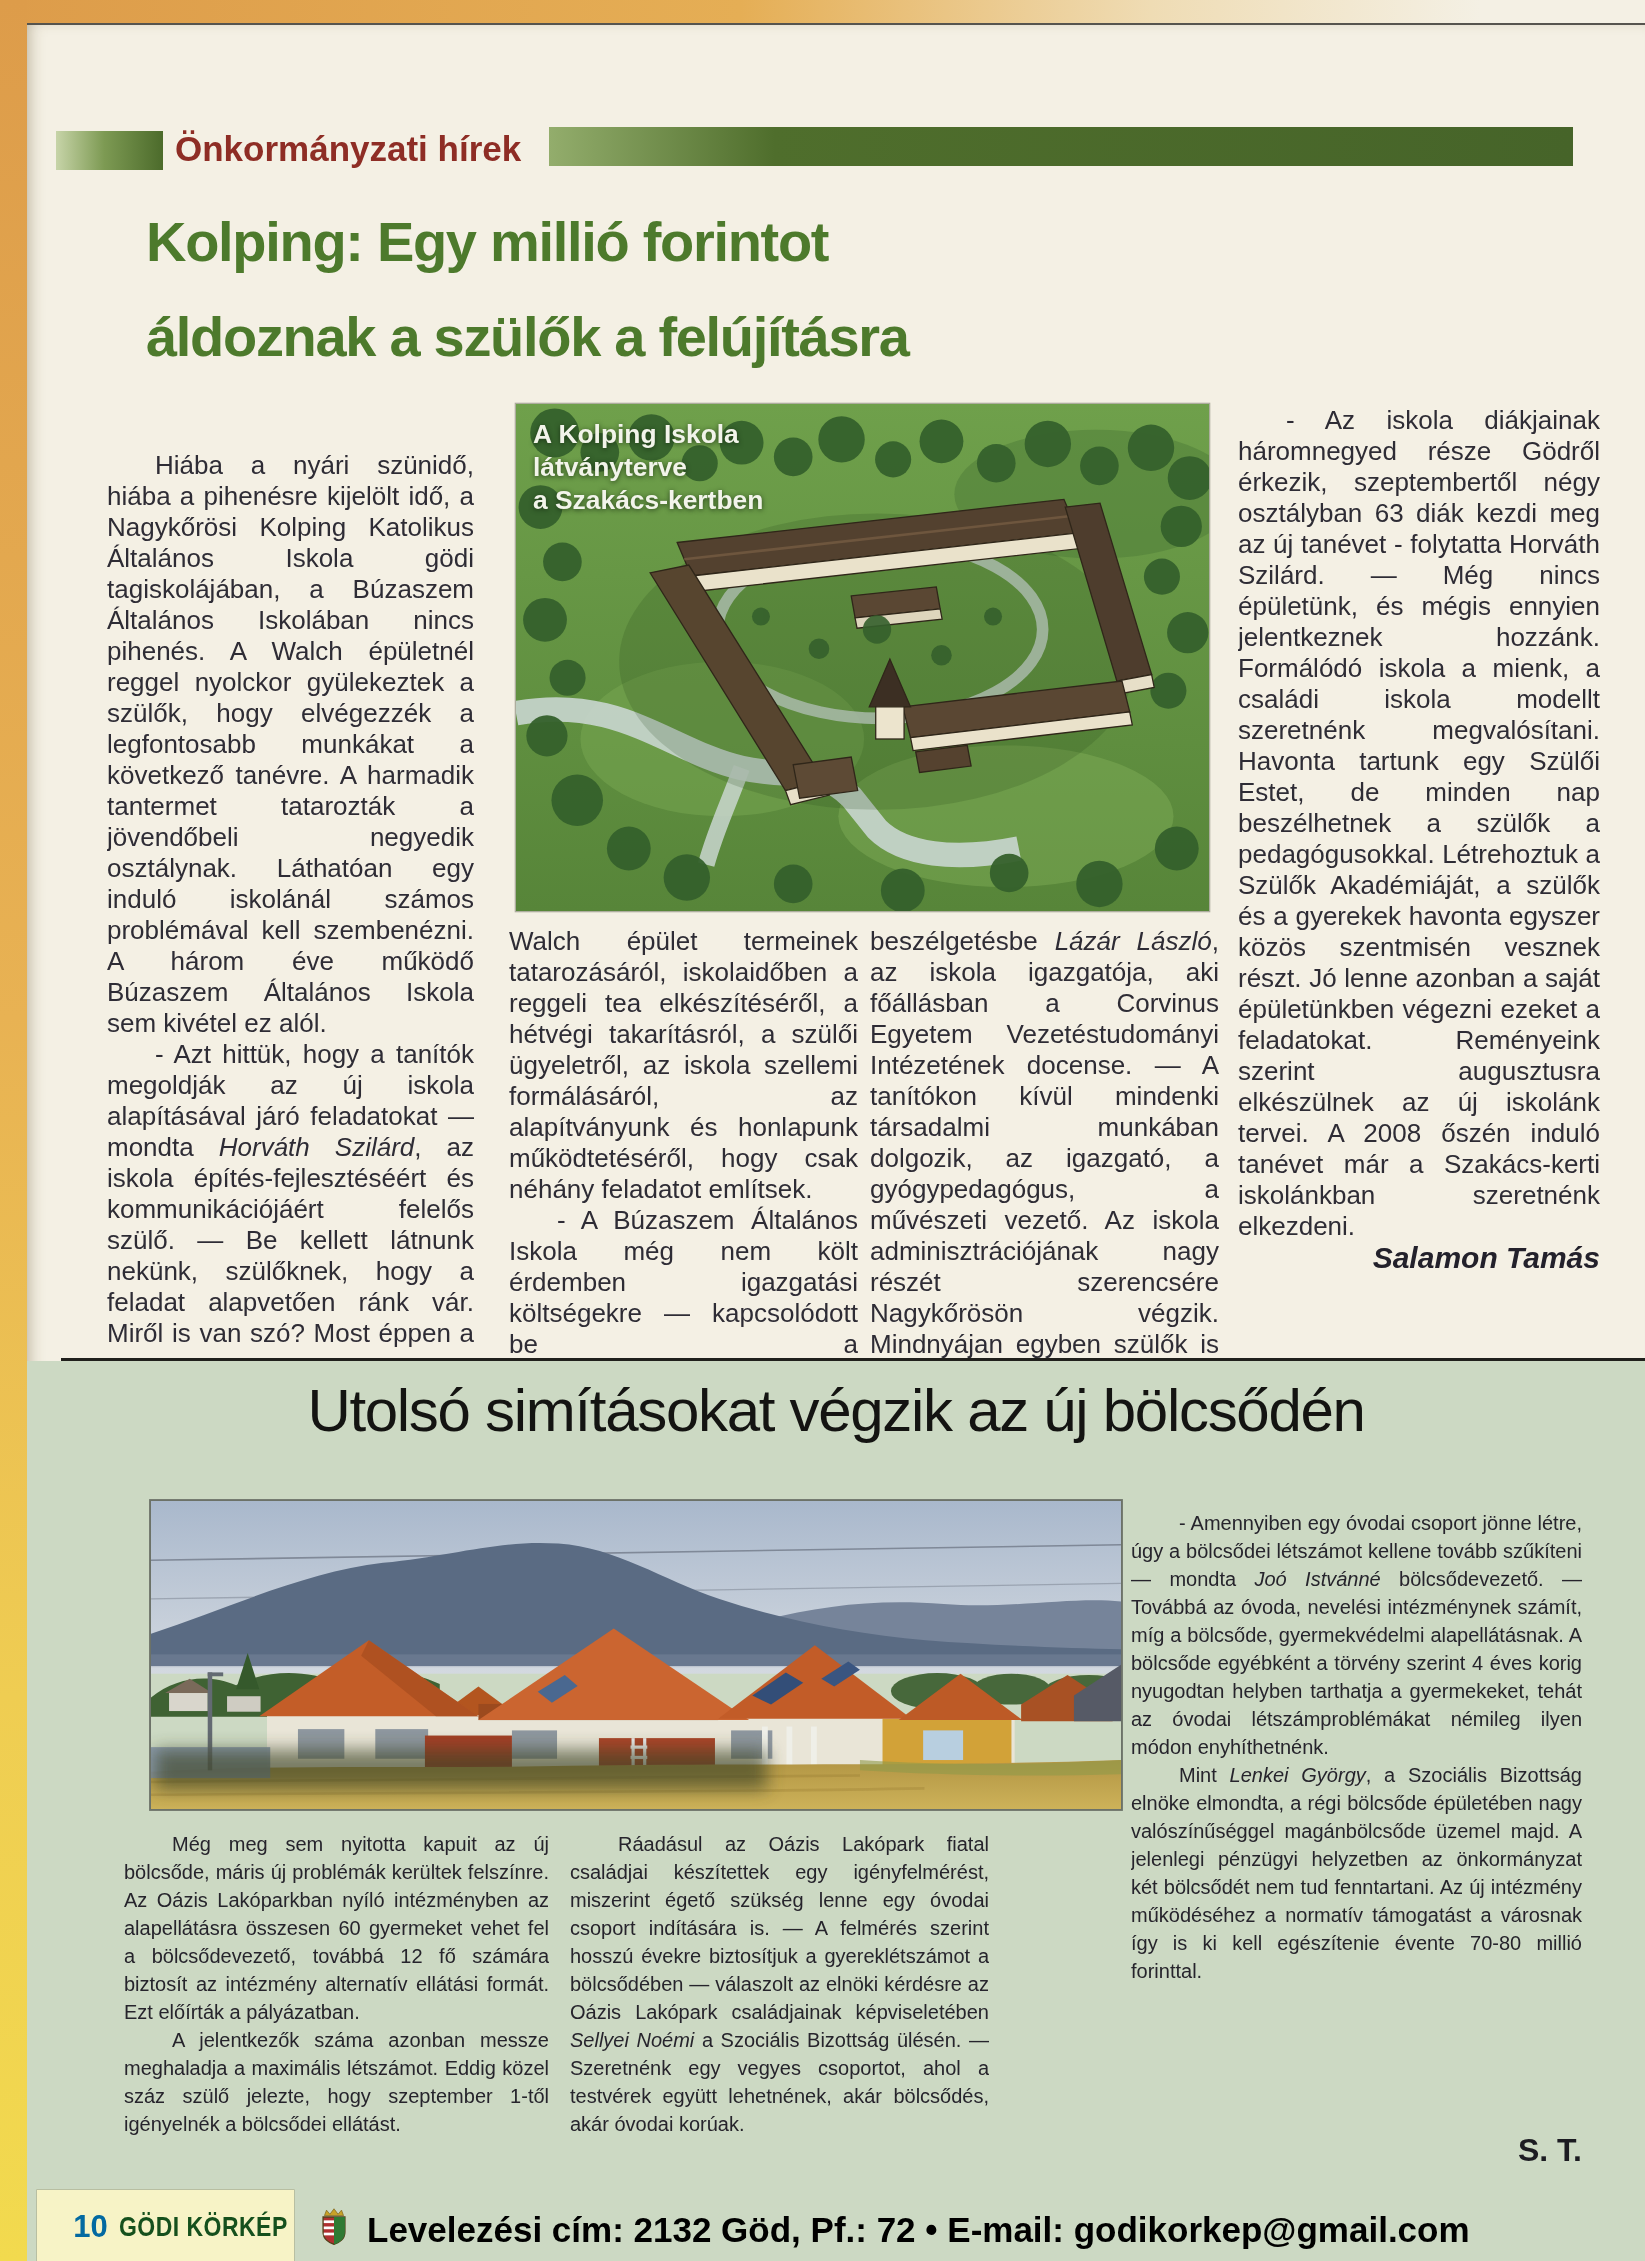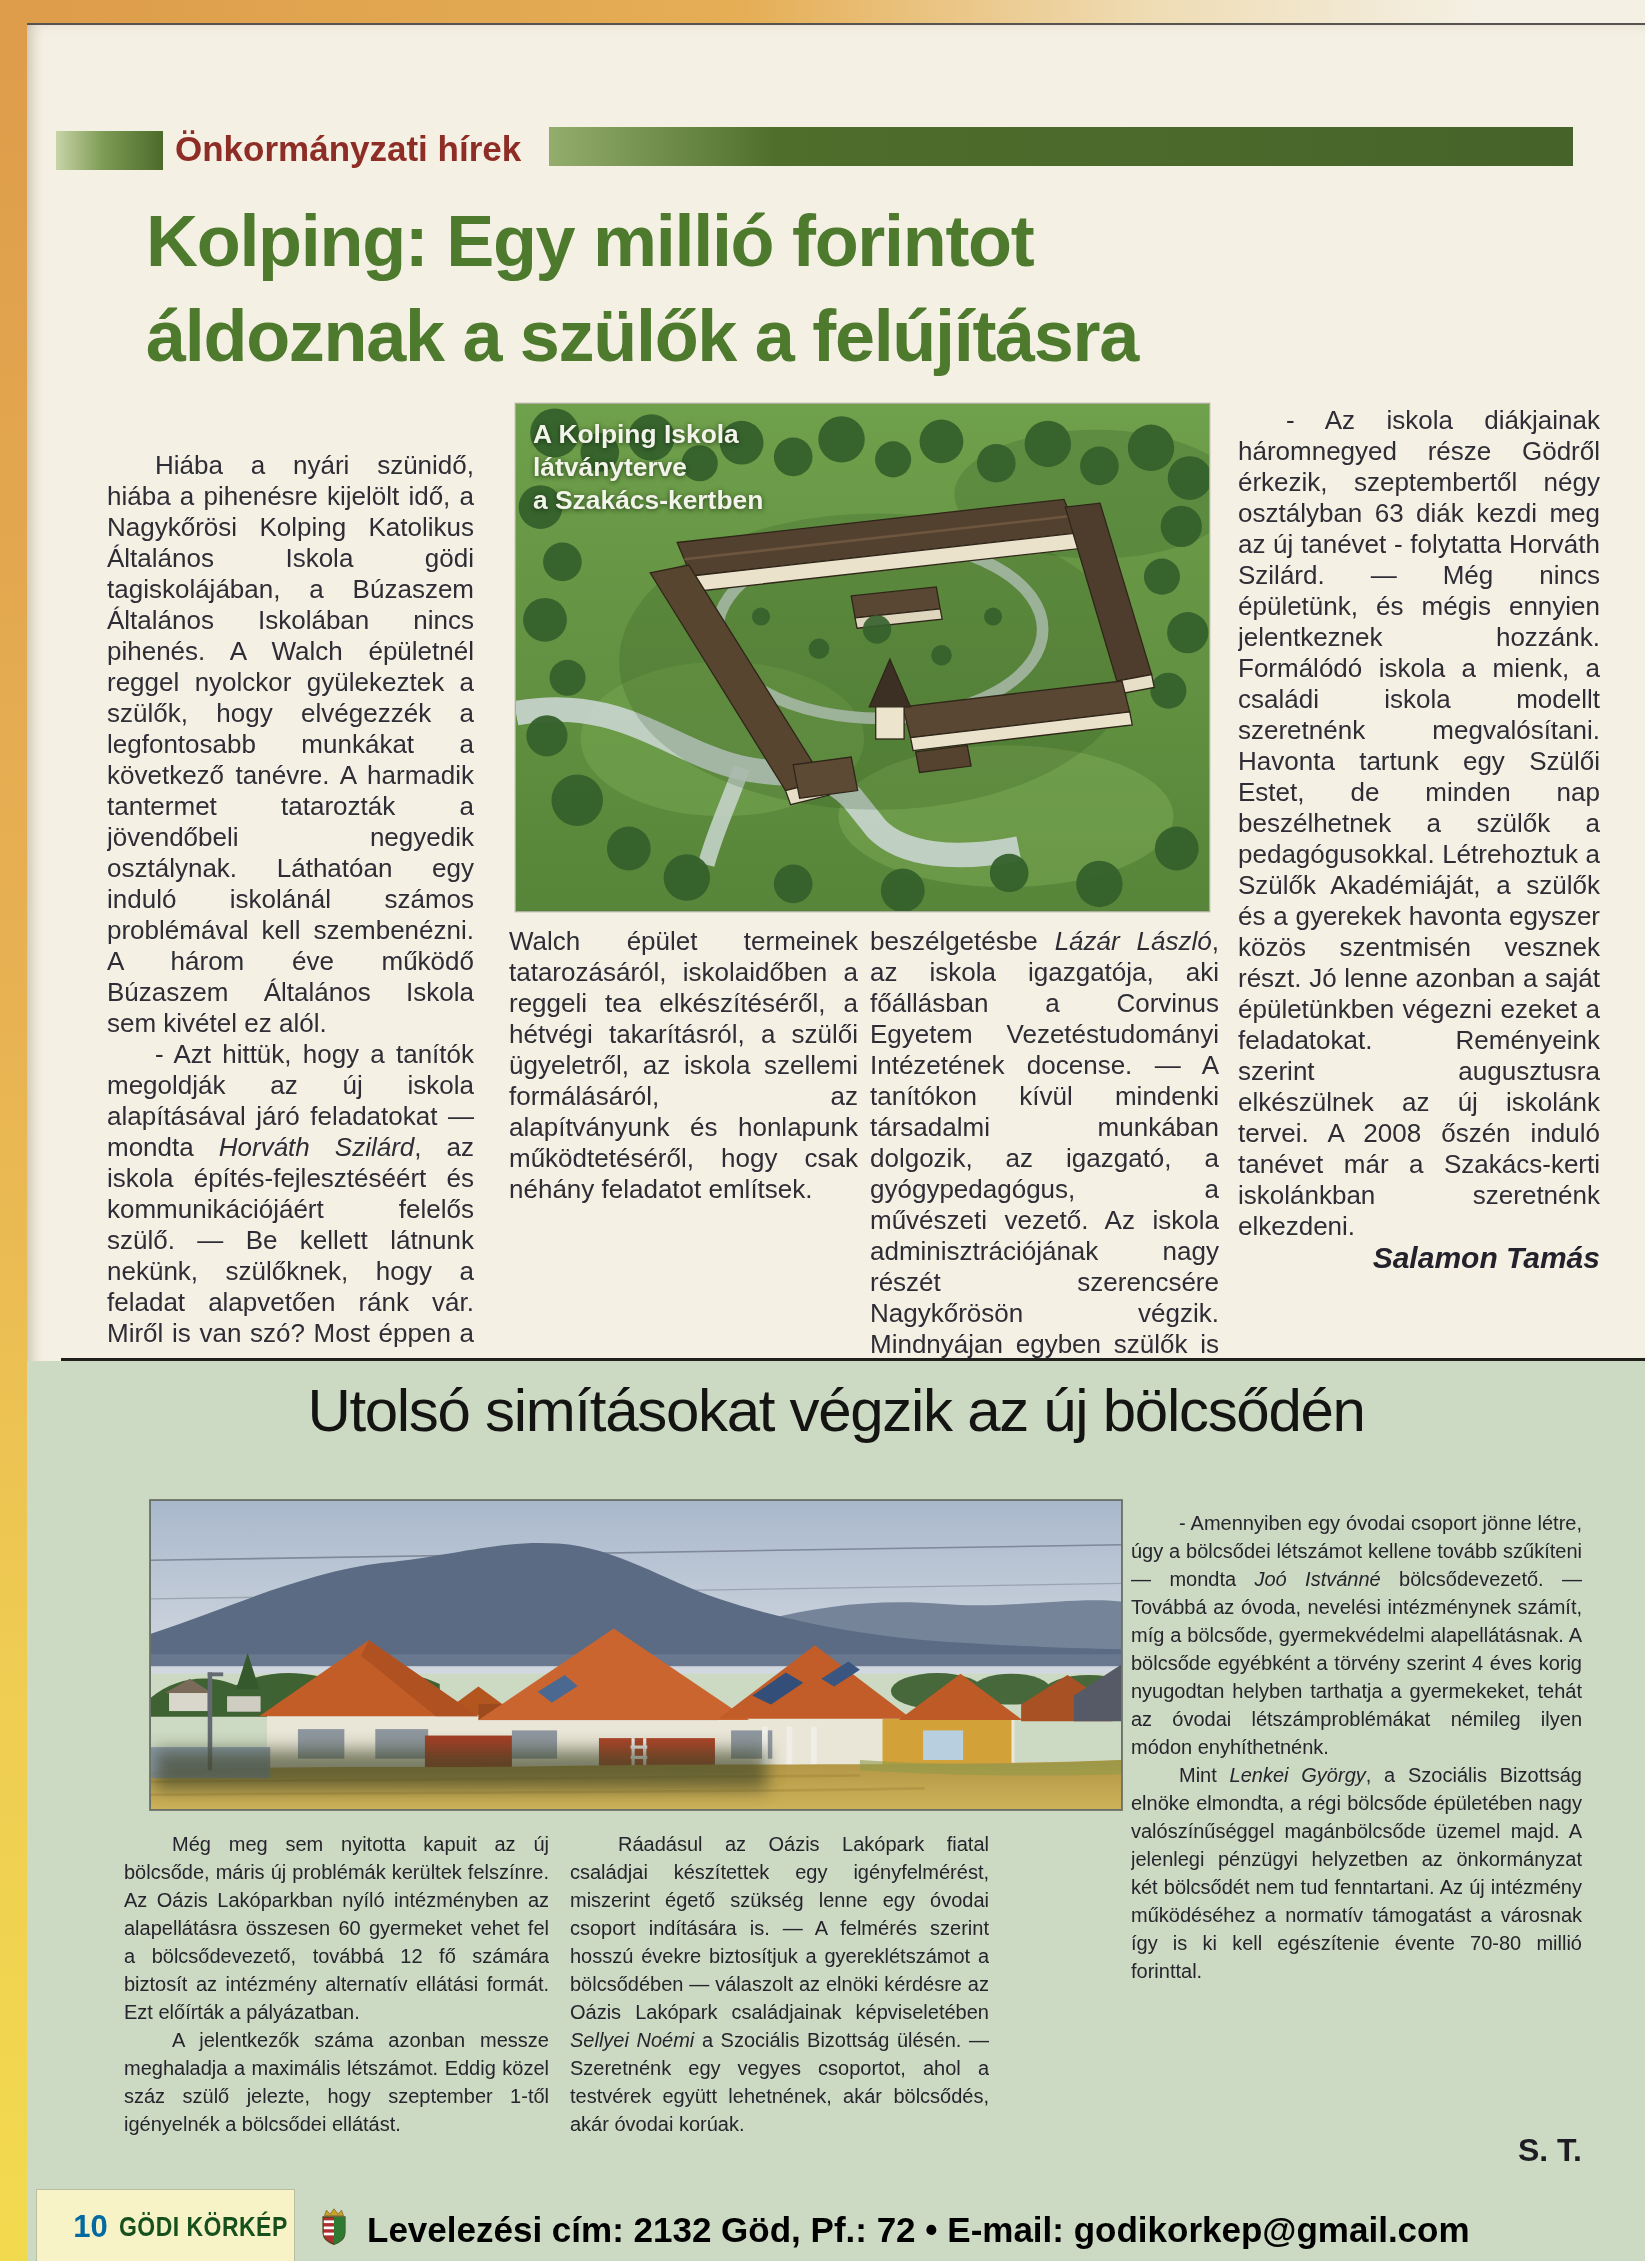--- a/index.html
+++ b/index.html
@@ -15,21 +15,21 @@
     background:linear-gradient(90deg,#dd9c4a 0%,#e5ae55 45%,#efdcb4 70%,#f4f0e4 90%);z-index:4;}
   .page{position:absolute;left:27px;top:23px;width:1618px;height:2238px;
     background:#f4f0e4;border-top:2.6px solid #56544e;box-shadow:inset 9px 0 17px -9px rgba(90,70,30,.45);}
   
   .kbar{position:absolute;height:39px;}
   .kbar.l{left:29px;top:106px;width:107px;background:linear-gradient(90deg,#c7d4a8,#7d9a53 45%,#4c6b2b);}
   .kbar.r{left:522px;top:102px;width:1024px;background:linear-gradient(90deg,#93ad6c,#4f6e2c 22%,#466429);}
   .kicker{position:absolute;left:148px;top:104px;font-size:35px;font-weight:bold;color:#8e2d25;letter-spacing:0px;}
   
   .headline1{position:absolute;left:119px;top:169px;margin:0;
-    font-size:72px;line-height:95px;font-weight:bold;color:#4d7a2c;letter-spacing:-1.3px;}
+    font-size:56px;line-height:95px;font-weight:bold;color:#4d7a2c;letter-spacing:-1.3px;}
   .a1col{position:absolute;top:380px;font-size:26px;line-height:31px;text-align:justify;
     color:#2e2c35;overflow:hidden;}
   #a1c1{left:80px;width:367px;height:960px;margin-top:45px;}
   #a1c2{left:482px;width:349px;top:901px;height:438px;}
   #a1c3{left:843px;width:349px;top:901px;height:438px;}
   #a1c4{left:1211px;width:362px;height:915px;}
   .a1col p,.a2col p{margin:0;}
   p.ind{text-indent:48px;}
   p.cont{text-align-last:justify;}
   .it{font-style:italic;}
@@ -164,20 +164,21 @@
           <circle cx="660" cy="390" r="16"></circle>
         <circle cx="380" cy="330" r="14"></circle>
           <circle cx="740" cy="330" r="14"></circle>
       </g>
     </svg>
     <figcaption class="arch-caption"><span>A Kolping Iskola</span><br><span>látványterve</span><br><span>a Szakács-kertben</span></figcaption>
   </figure>
 
   <div class="a1col" id="a1c2">
       <p><span>Walch épület termeinek tatarozásáról, iskolaidőben a reggeli tea elkészítéséről, a hétvégi takarításról, a szülői ügyeletről, az iskola szellemi formálásáról, az alapítványunk és honlapunk működtetéséről, hogy csak néhány feladatot említsek.</span></p>
+      <p class="ind cont"><span>- A Búzaszem Általános Iskola még nem költ érdemben igazgatási költségekre — kapcsolódott be a</span></p>
     </div>
   <div class="a1col" id="a1c3">
       <p><span>beszélgetésbe </span><span class="it">Lázár László</span><span>, az iskola igazgatója, aki főállásban a Corvinus Egyetem Vezetéstudományi Intézetének docense. — A tanítókon kívül mindenki társadalmi munkában dolgozik, az igazgató, a gyógypedagógus, a művészeti vezető. Az iskola adminisztrációjának nagy részét szerencsére Nagykőrösön végzik. Mindnyájan egyben szülők is vagyunk.</span></p>
     </div>
   <div class="a1col" id="a1c4">
       <p class="ind"><span>- Az iskola diákjainak háromnegyed része Gödről érkezik, szeptembertől négy osztályban 63 diák kezdi meg az új tanévet - folytatta Horváth Szilárd. — Még nincs épületünk, és mégis ennyien jelentkeznek hozzánk. Formálódó iskola a mienk, a családi iskola modellt szeretnénk megvalósítani. Havonta tartunk egy Szülői Estet, de minden nap beszélhetnek a szülők a pedagógusokkal. Létrehoztuk a Szülők Akadémiáját, a szülők és a gyerekek havonta egyszer közös szentmisén vesznek részt. Jó lenne azonban a saját épületünkben végezni ezeket a feladatokat. Reményeink szerint augusztusra elkészülnek az új iskolánk tervei. A 2008 őszén induló tanévet már a Szakács-kerti iskolánkban szeretnénk elkezdeni.</span></p>
     </div>
   <div class="a1sig">Salamon Tamás</div>
 
   <div class="divider"></div>

